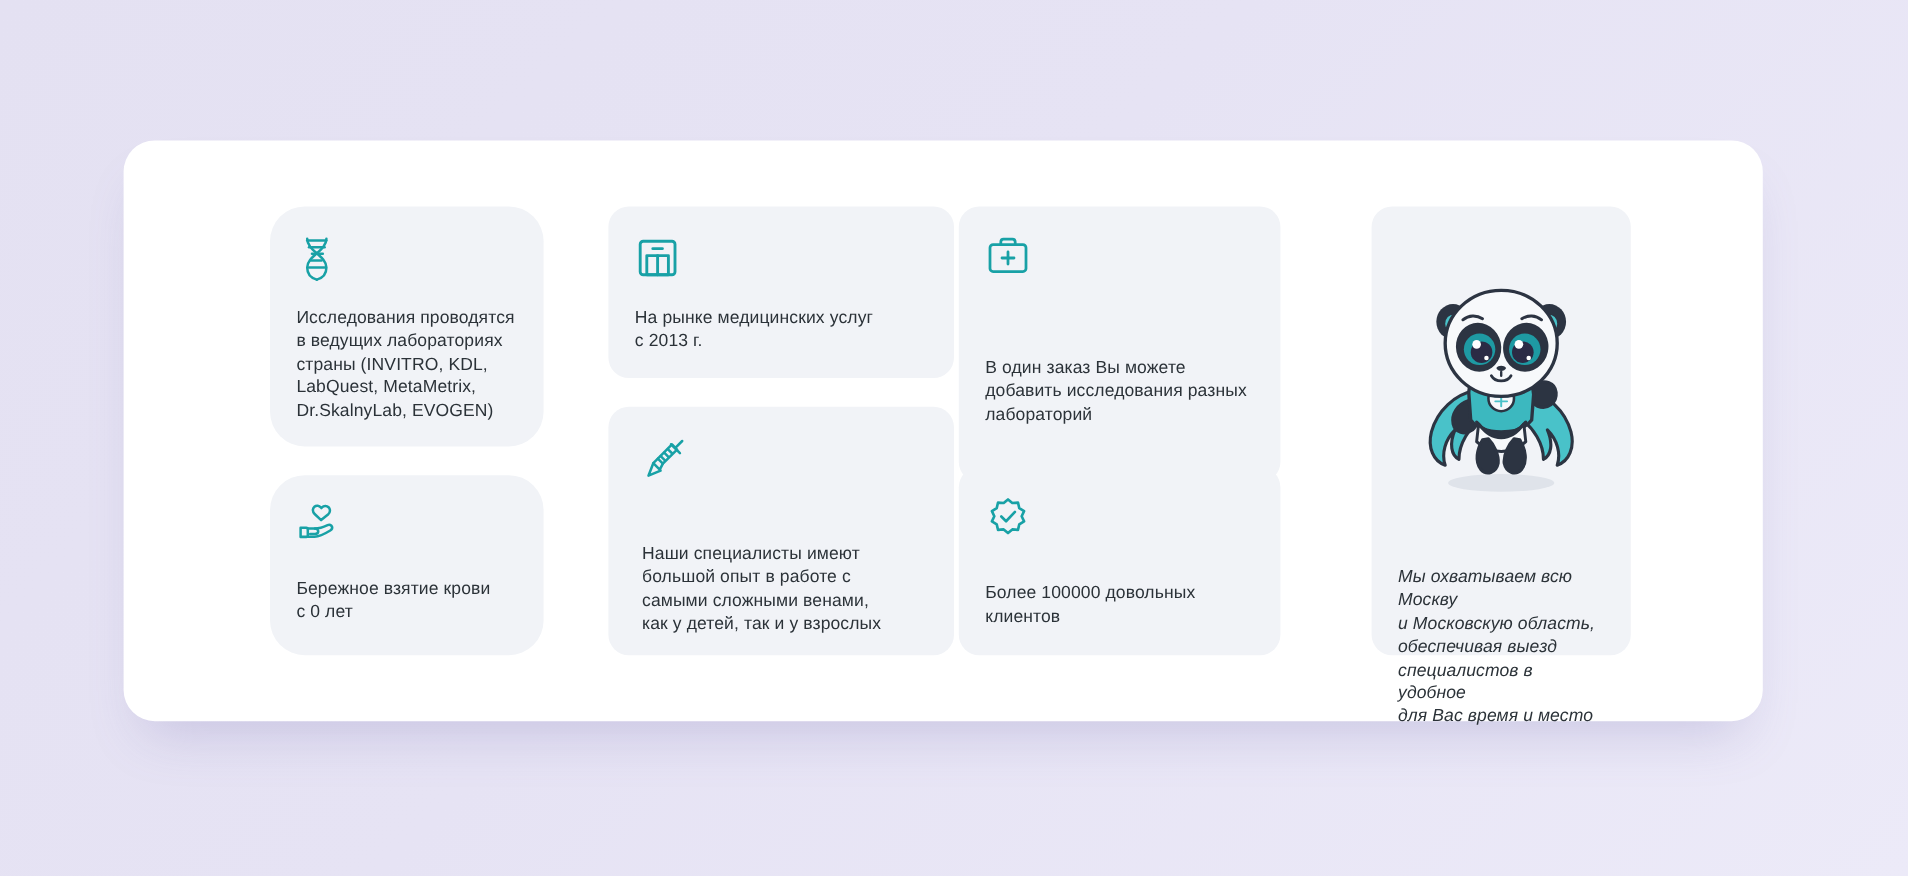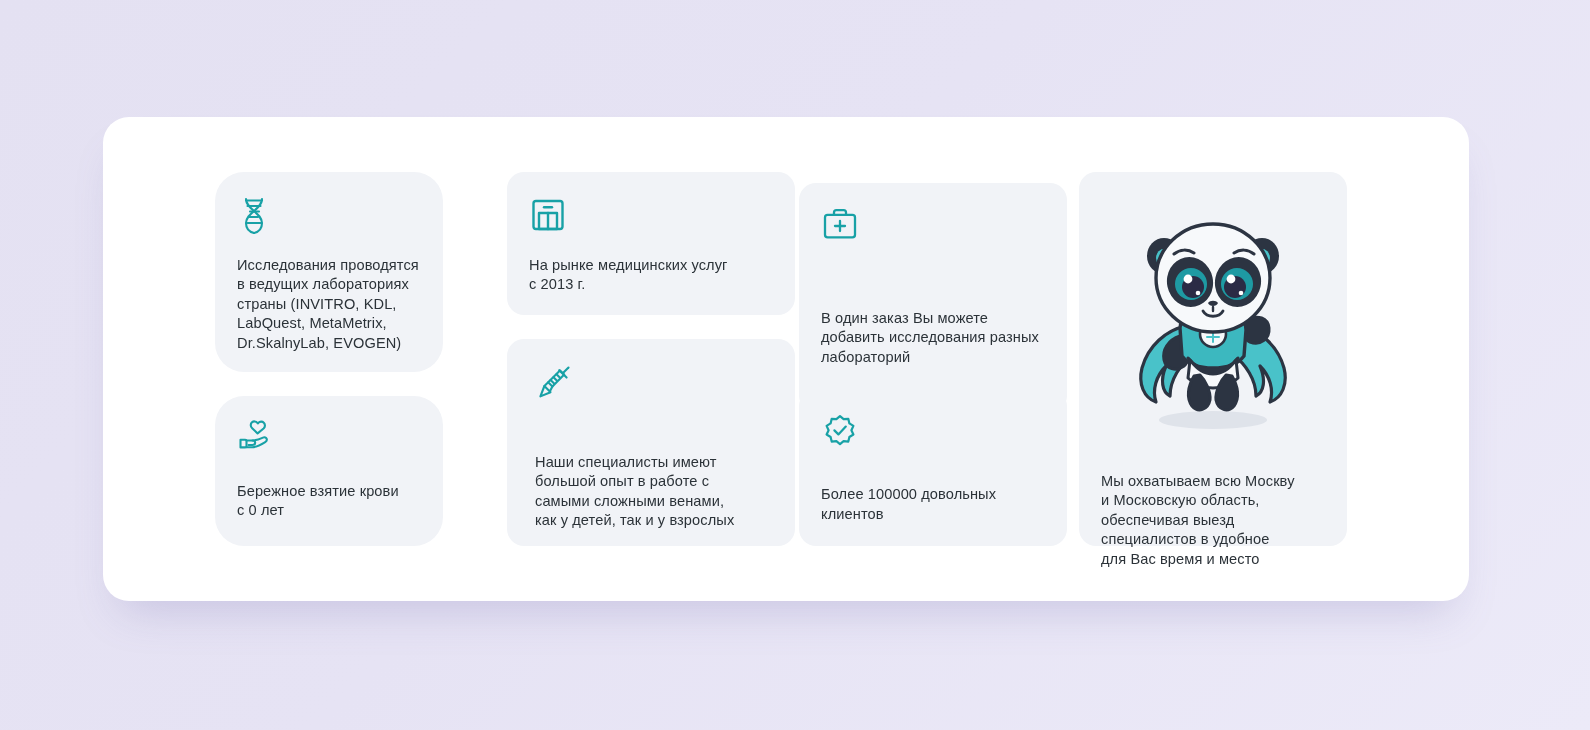--- a/index.html
+++ b/index.html
@@ -45,30 +45,30 @@
     position: absolute;
     background: #f1f3f7;
     border-radius: 17px;
     box-sizing: border-box;
     padding: 24px 22px 22px 22px;
     display: flex;
     flex-direction: column;
   }
 
   
-  .col1 { left: 0px;   width: 228px; border-radius: 29px; }
+  .col1 { left: 10px;   width: 228px; border-radius: 29px; }
   .col2 { left: 292px; width: 288px; }
   .col3 { left: 584px; width: 268px; }
-  .col4 { left: 864px; width: 268px; }
+  .col4 { left: 928px; width: 216px; font-style: italic; }
 
   .c1 { top: 0px;   height: 200px; }
   .c1b{ top: 224px; height: 150px; }
   .c2 { top: 0px;   height: 143px; }
   .c2b{ top: 167px; height: 207px; padding-left: 28px; }
-  .c3 { top: 0px;   height: 230px; margin-top: 11px; }
+  .c3 { top: 0px;   height: 230px; }
   .c3b{ top: 217px; height: 157px; justify-content: space-between; }
   .c4 { top: 0px;   height: 374px; align-items: center; }
 
   .icon {
     color: #18a1a6;
     line-height: 0;
     margin-bottom: 4px;
   }
 
   .card-text {

